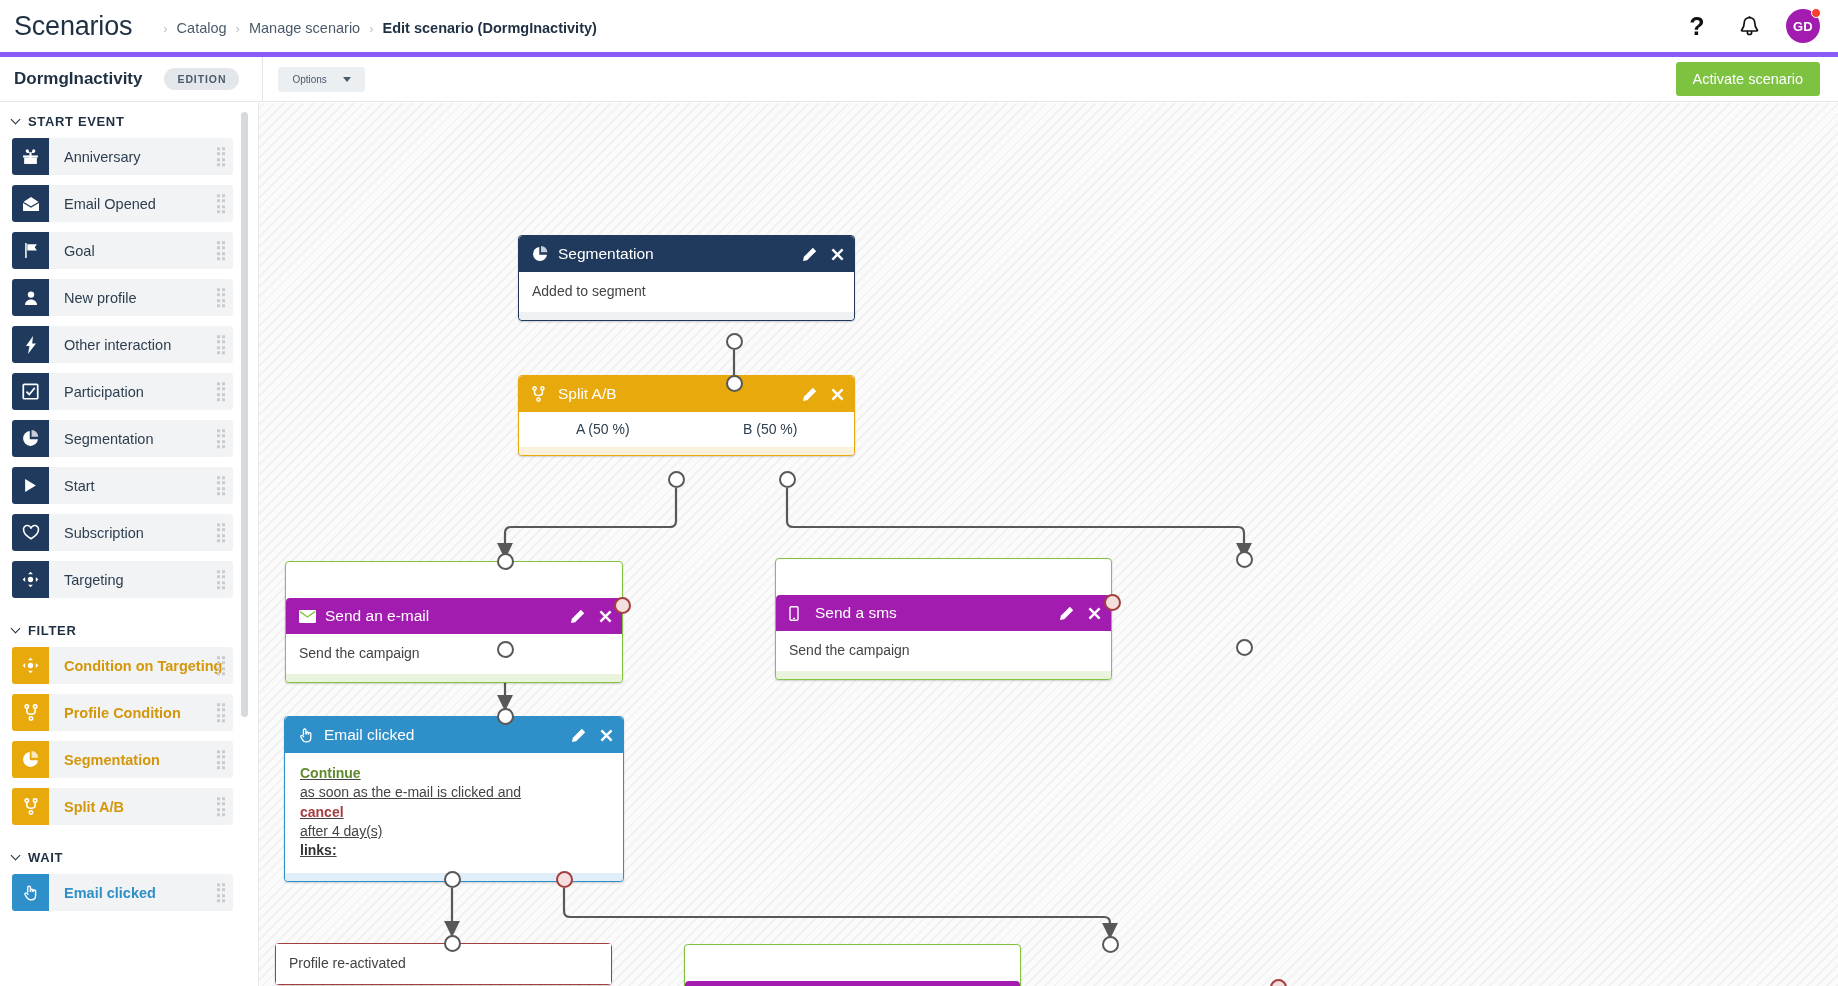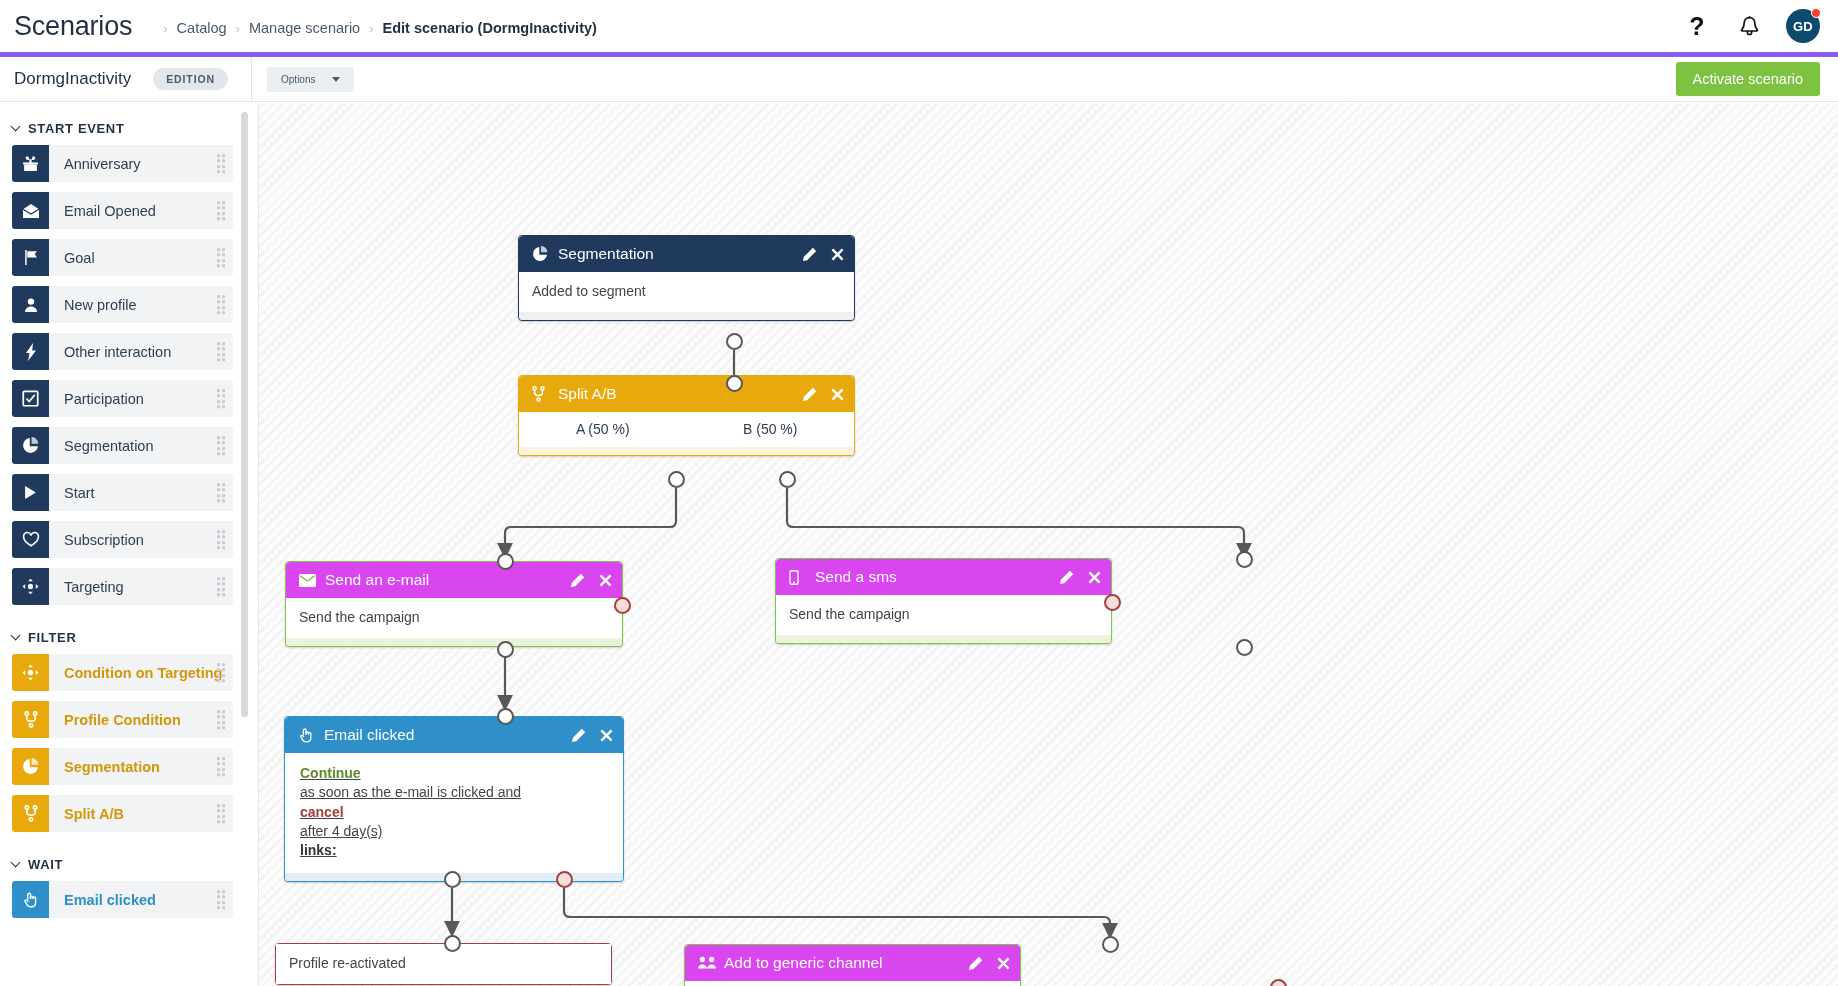--- a/index.html
+++ b/index.html
@@ -36,38 +36,38 @@
     margin-right: 18px; gap: 22px;
   }
   .icon-btn {
     width: 30px; height: 30px; display: flex; align-items: center; justify-content: center;
     cursor: pointer; color: #111;
   }
   .help-glyph { font-size: 25px; font-weight: 700; color: #111; line-height: 1; }
   .avatar-wrap { position: relative; width: 34px; height: 34px; }
   .avatar {
     width: 34px; height: 34px; border-radius: 50%;
-    background: #0c4a6e; color: #fff; font-size: 13px; font-weight: 600;
+    background: #a21caf; color: #fff; font-size: 13px; font-weight: 600;
     display: flex; align-items: center; justify-content: center;
     letter-spacing: .3px;
   }
   .avatar-dot {
     position: absolute; right: -1px; top: -1px;
     width: 10px; height: 10px; border-radius: 50%;
     background: #f5402c; border: 1px solid #fff;
   }
 
   
   .subbar {
     position: absolute; left: 0; top: 57px; width: 1838px; height: 45px;
     background: #ffffff; border-bottom: 1px solid #e2e5e9;
     display: flex; align-items: center;
   }
   .scenario-name {
-    font-size: 17px; font-weight: 400; color: #1f3042; margin-left: 14px;
+    font-size: 17px; font-weight: 700; color: #1f3042; margin-left: 14px;
   }
   .edition-badge {
     margin-left: 22px;
     background: #e3e7eb; color: #4a5a6a;
     font-size: 10.5px; font-weight: 700; letter-spacing: .9px;
     padding: 5px 13px; border-radius: 11px;
   }
   .subbar-divider {
     width: 1px; height: 45px; background: #e2e5e9; margin-left: 23px;
   }
@@ -86,21 +86,21 @@
     background: #7ec242; color: #fff; border: none;
     font-size: 14.5px; padding: 9px 17px; border-radius: 3px;
     cursor: pointer; font-family: inherit;
   }
 
   
   .sidebar {
     position: absolute; left: 0; top: 103px; width: 257px; height: 883px;
     background: #fff; overflow: hidden;
   }
-  .sb-scroll { position: absolute; inset: 0; padding-top: 9px; }
+  .sb-scroll { position: absolute; inset: 0; padding-top: 2px; }
   .sb-track {
     position: absolute; right: 9px; top: 9px; width: 7px; height: 605px;
     background: #d7dadd; border-radius: 4px;
   }
   .sb-group-title {
     display: flex; align-items: center; gap: 9px;
     font-size: 13px; font-weight: 700; color: #1f3042;
     letter-spacing: .65px; padding: 9px 0 9px 12px;
   }
   .chev {
@@ -167,21 +167,21 @@
   .node-actions { margin-left: auto; display: flex; align-items: center; gap: 14px; }
   .act { cursor: pointer; display: flex; align-items: center; color: #fff; }
   .node-body {
     background: #fff; padding: 10px 13px 11px 13px;
     font-size: 14px; color: #444; line-height: 1.38;
   }
   .node-foot { height: 8px; border-radius: 0 0 4px 4px; }
 
   .n-dark  .node-head { background: #1f3a5c; } .n-dark  .node-foot { background: #eef0f3; } .n-dark  { border:1px solid #1f3a5c; }
   .n-amber .node-head { background: #e8a90c; } .n-amber .node-foot { background: #fbf2de; } .n-amber { border:1px solid #e8a90c; }
-  .n-green .node-head { background: #d946ef; } .n-green .node-foot { background: #eaf4dc; } .n-green { border:1px solid #82c341; }
+  .n-green .node-head { background: #a21caf; margin-top: 36px; } .n-green .node-foot { background: #eaf4dc; } .n-green { border:1px solid #82c341; }
   .n-blue  .node-head { background: #2f8fc9; } .n-blue  .node-foot { background: #dfeef8; } .n-blue  { border:1px solid #2f8fc9; }
   .n-red   .node-head { background: #a53f3f; } .n-red   { border:1px solid #a53f3f; }
 
   .split-body { display: flex; padding: 9px 0 10px 0; font-size: 14px; color: #30404f; }
   .split-body span { flex: 1; text-align: center; }
 
   
   .port {
     position: absolute; width: 17px; height: 17px; border-radius: 50%;
     background: #fff; border: 2.4px solid #585858; z-index: 5;

